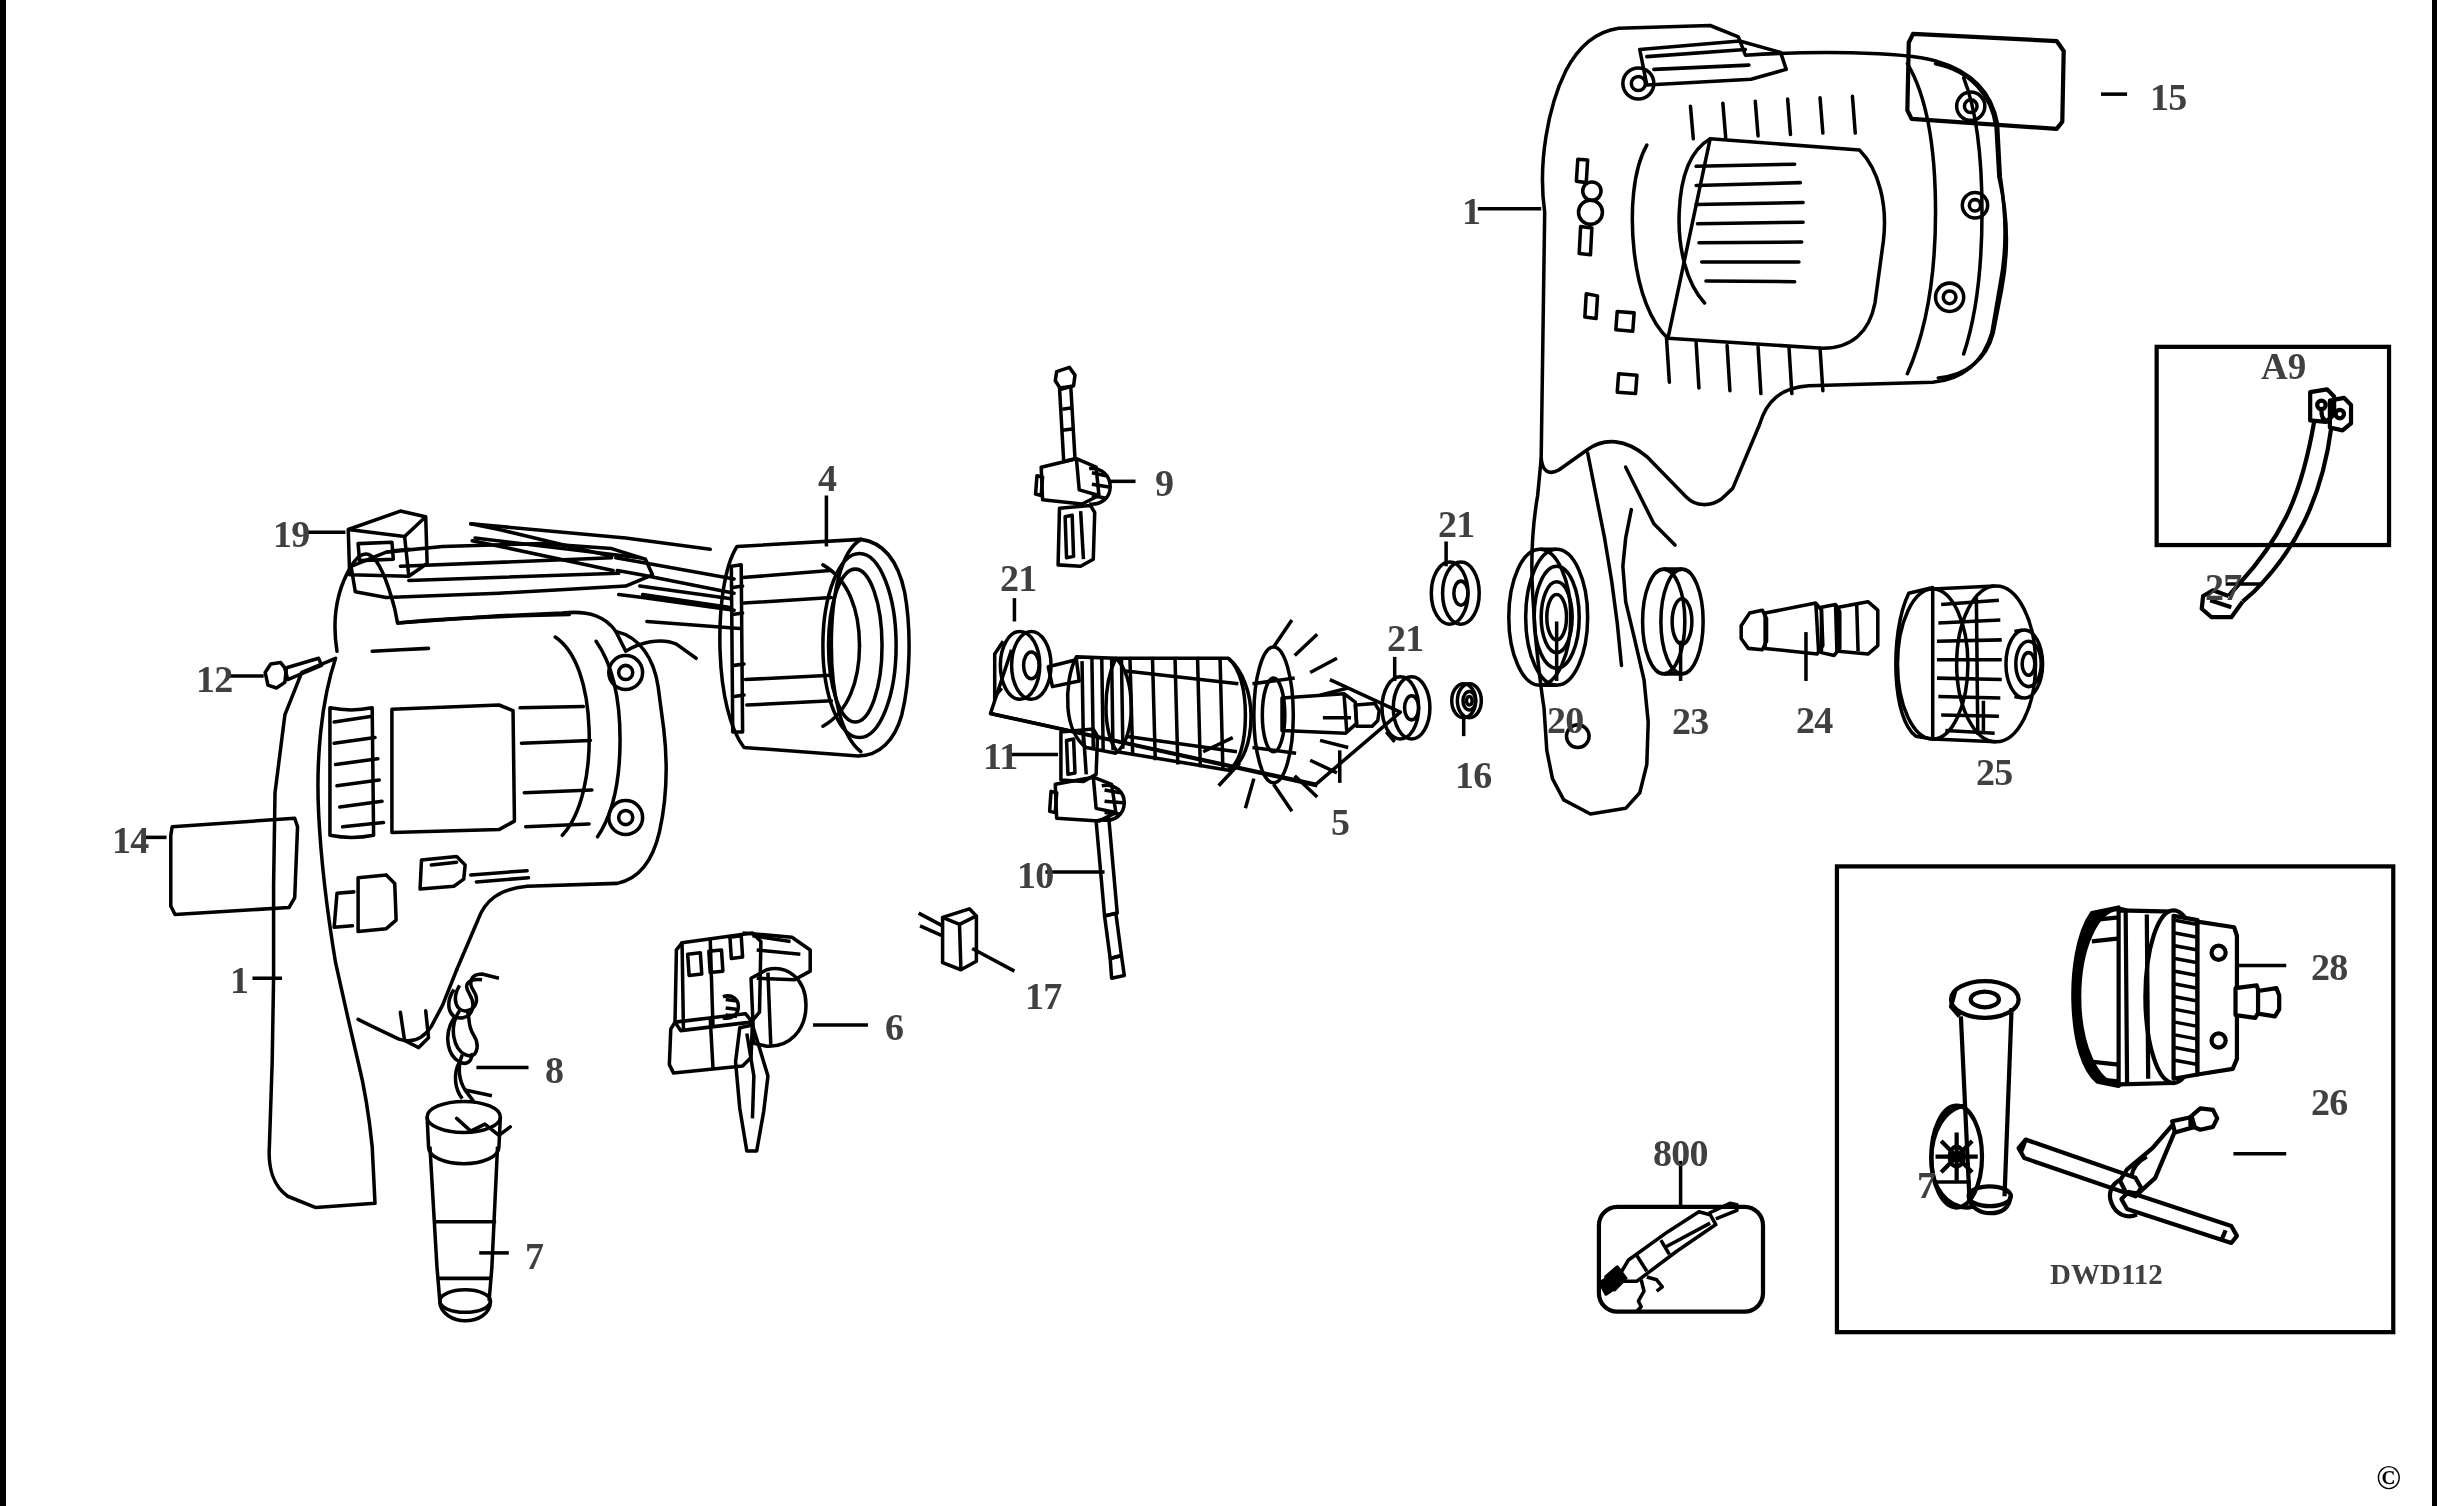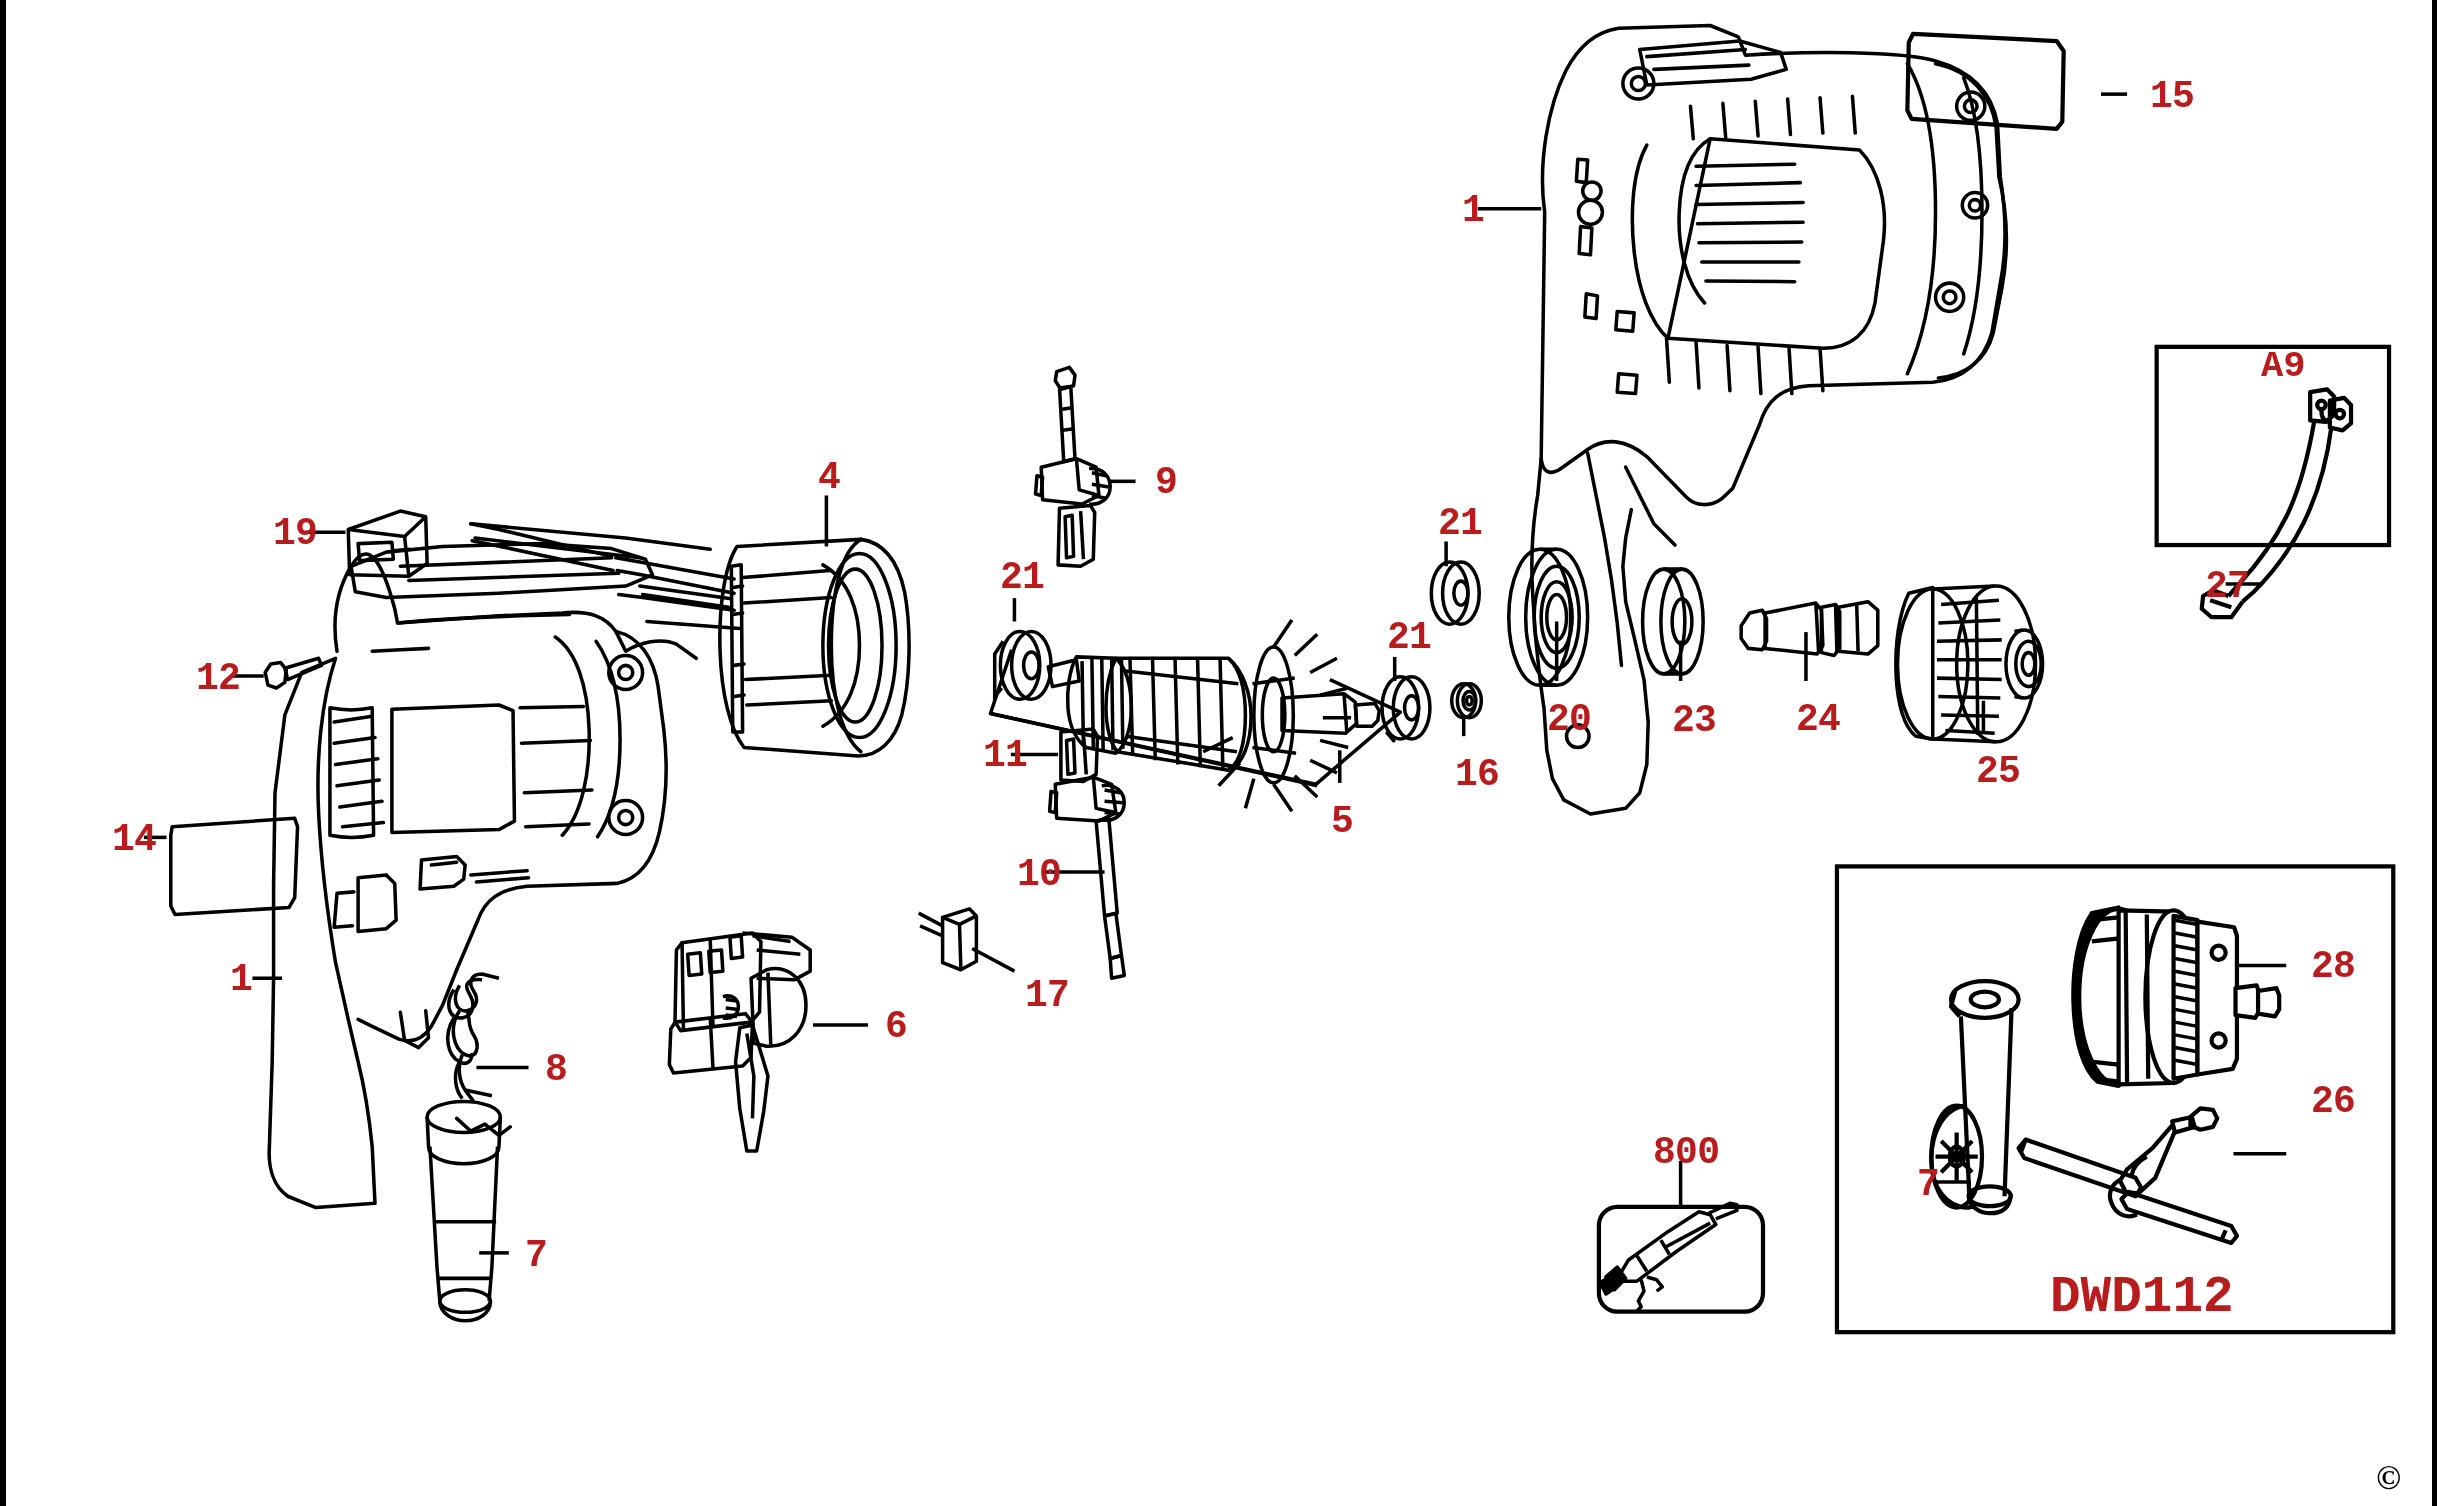--- a/index.html
+++ b/index.html
@@ -1,24 +1,24 @@
 <!DOCTYPE html>
 <html style="font-size:11.3px"><head>
 <meta charset="utf-8">
 <style>
   html,body{margin:0;padding:0;background:#fff;}
   body{font-family:"Liberation Sans",sans-serif;}
   #page{position:relative;width:2438px;height:1507px;background:#fff;overflow:hidden;
         border-left:6.4px solid #000;border-right:6.4px solid #000;box-sizing:border-box;}
   .svgroot{position:absolute;left:0;top:0;width:100%;height:100%;}
-  .lbl{position:absolute;font-family:Liberation Mono, monospace;font-weight:bold;
-       color:#b91c1c;white-space:nowrap;line-height:1;}
+  .lbl{position:absolute;font-family:Liberation Serif, serif;font-weight:bold;
+       color:#404040;white-space:nowrap;line-height:1;}
   .lbl-num{font-size:38px;letter-spacing:-0.7px;}
   .lbl-box{font-size:37px;}
-  .lbl-model{font-size:51px;margin-top:12px;}
+  .lbl-model{font-size:29px;}
   .copy{position:absolute;right:31px;bottom:10px;font-size:33px;font-weight:bold;color:#000;
         font-family:"Liberation Serif",serif;}
 </style>
 </head>
 <body>
 
 <div id="page">
 
   <svg class="svgroot" viewBox="0 0 3445 2129" preserveAspectRatio="none">
     <defs>

